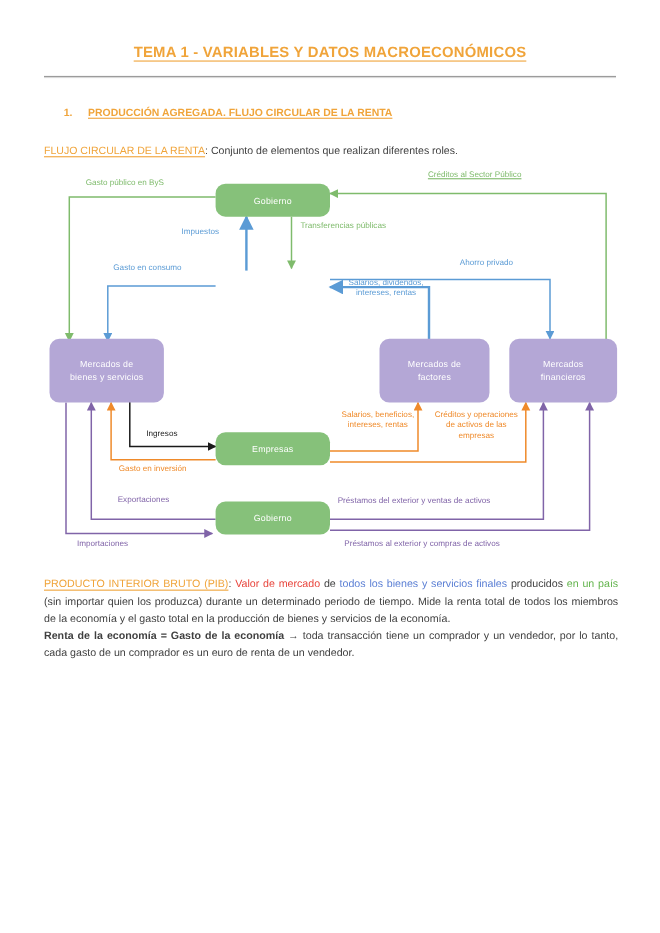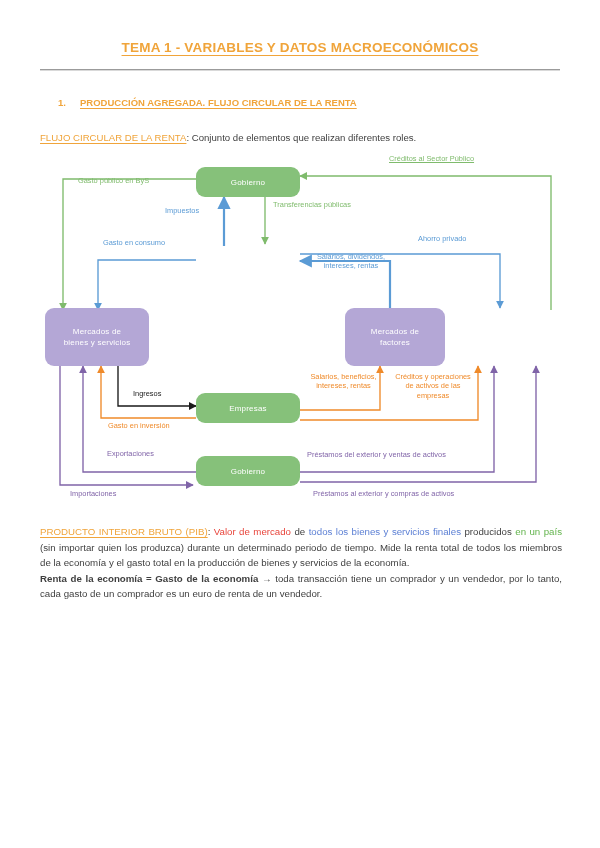--- a/index.html
+++ b/index.html
@@ -155,30 +155,34 @@
     <div class="node purple" style="left:45px;top:158px;width:104px;height:58px;">
       <span style="white-space:pre-line">Mercados de
 bienes y servicios</span>
     </div>
 
     <div class="node purple" style="left:345px;top:158px;width:100px;height:58px;">
       <span style="white-space:pre-line">Mercados de
 factores</span>
     </div>
 
+    <div class="node purple" style="left:463px;top:158px;width:98px;height:58px;">
+      <span style="white-space:pre-line">Mercados
+financieros</span>
+    </div>
 
     <div class="node green" style="left:196px;top:243px;width:104px;height:30px;">
       <span>Empresas</span>
     </div>
 
     <div class="node green" style="left:196px;top:306px;width:104px;height:30px;">
       <span>Gobierno</span>
     </div>
 
-    <div class="lbl lg" style="left:78px;top:26px;">Gasto público en ByS</div>
+    <div class="lbl lg" style="left:78px;top:11px;">Gasto público en ByS</div>
 
     <div class="lbl lg" style="left:389px;top:4px;text-decoration:underline;">Créditos al Sector Público</div>
 
     <div class="lbl lb" style="left:165px;top:56px;">Impuestos</div>
 
     <div class="lbl lg c" style="left:272px;top:50px;width:80px;">Transferencias
 públicas</div>
 
     <div class="lbl lb" style="left:103px;top:88px;">Gasto en consumo</div>
 

